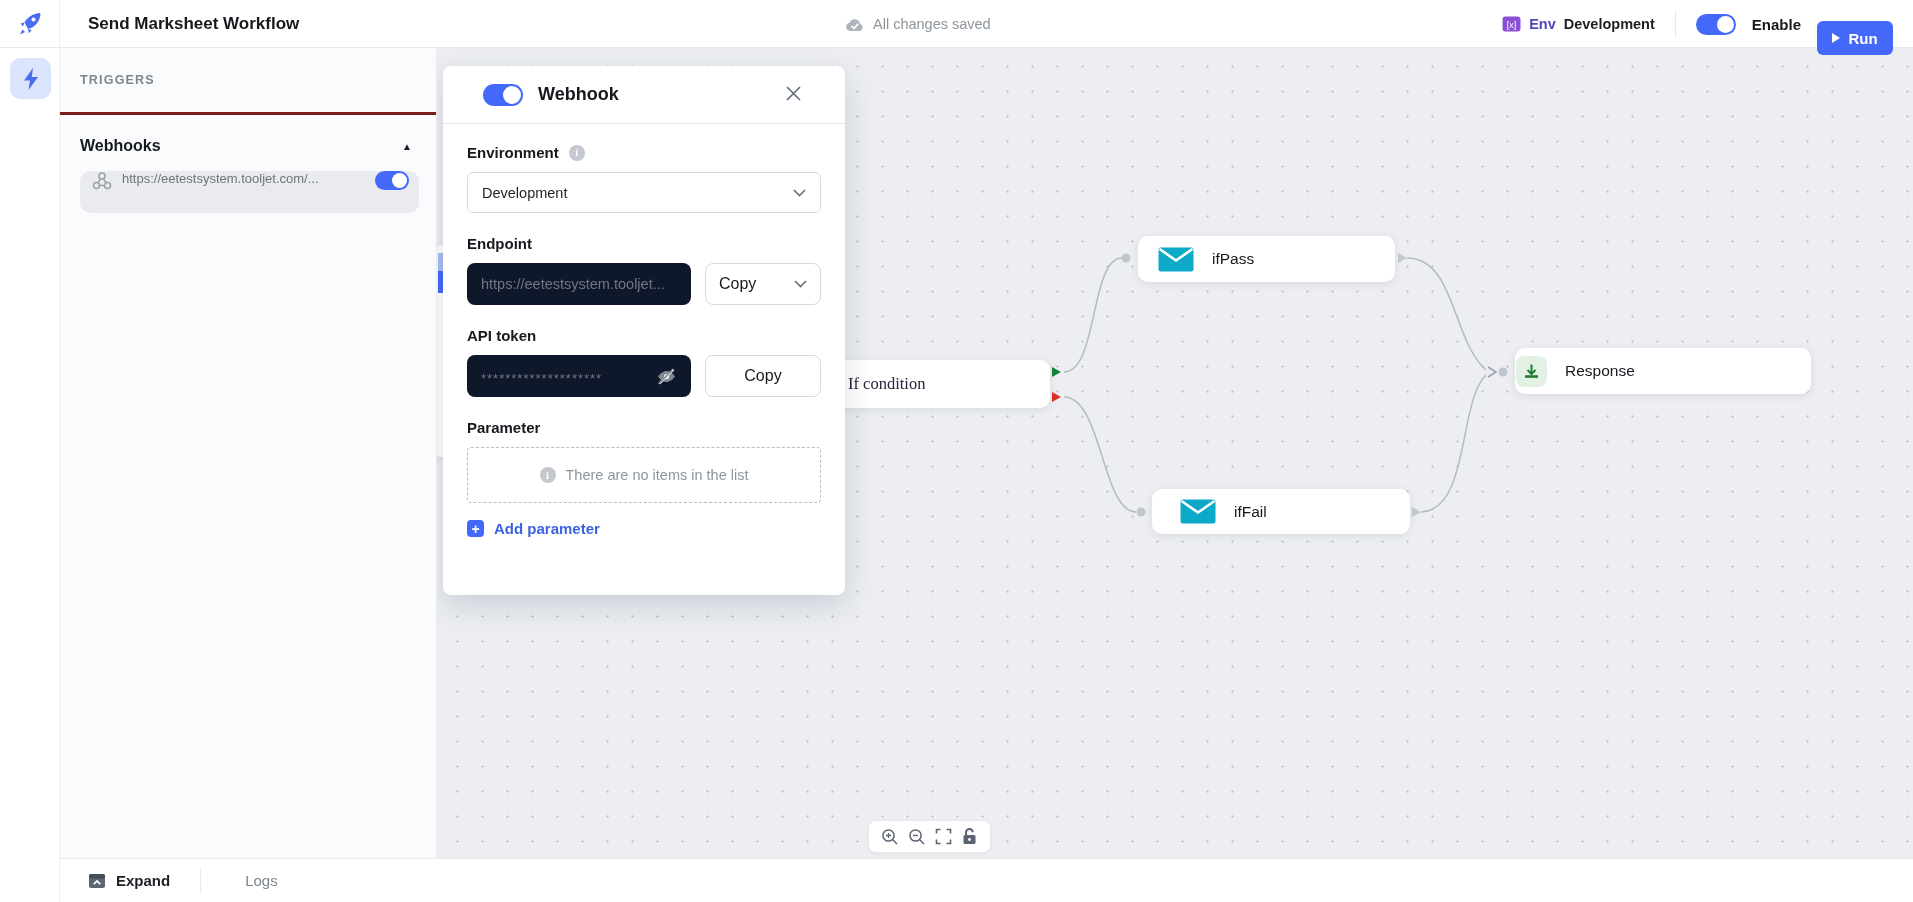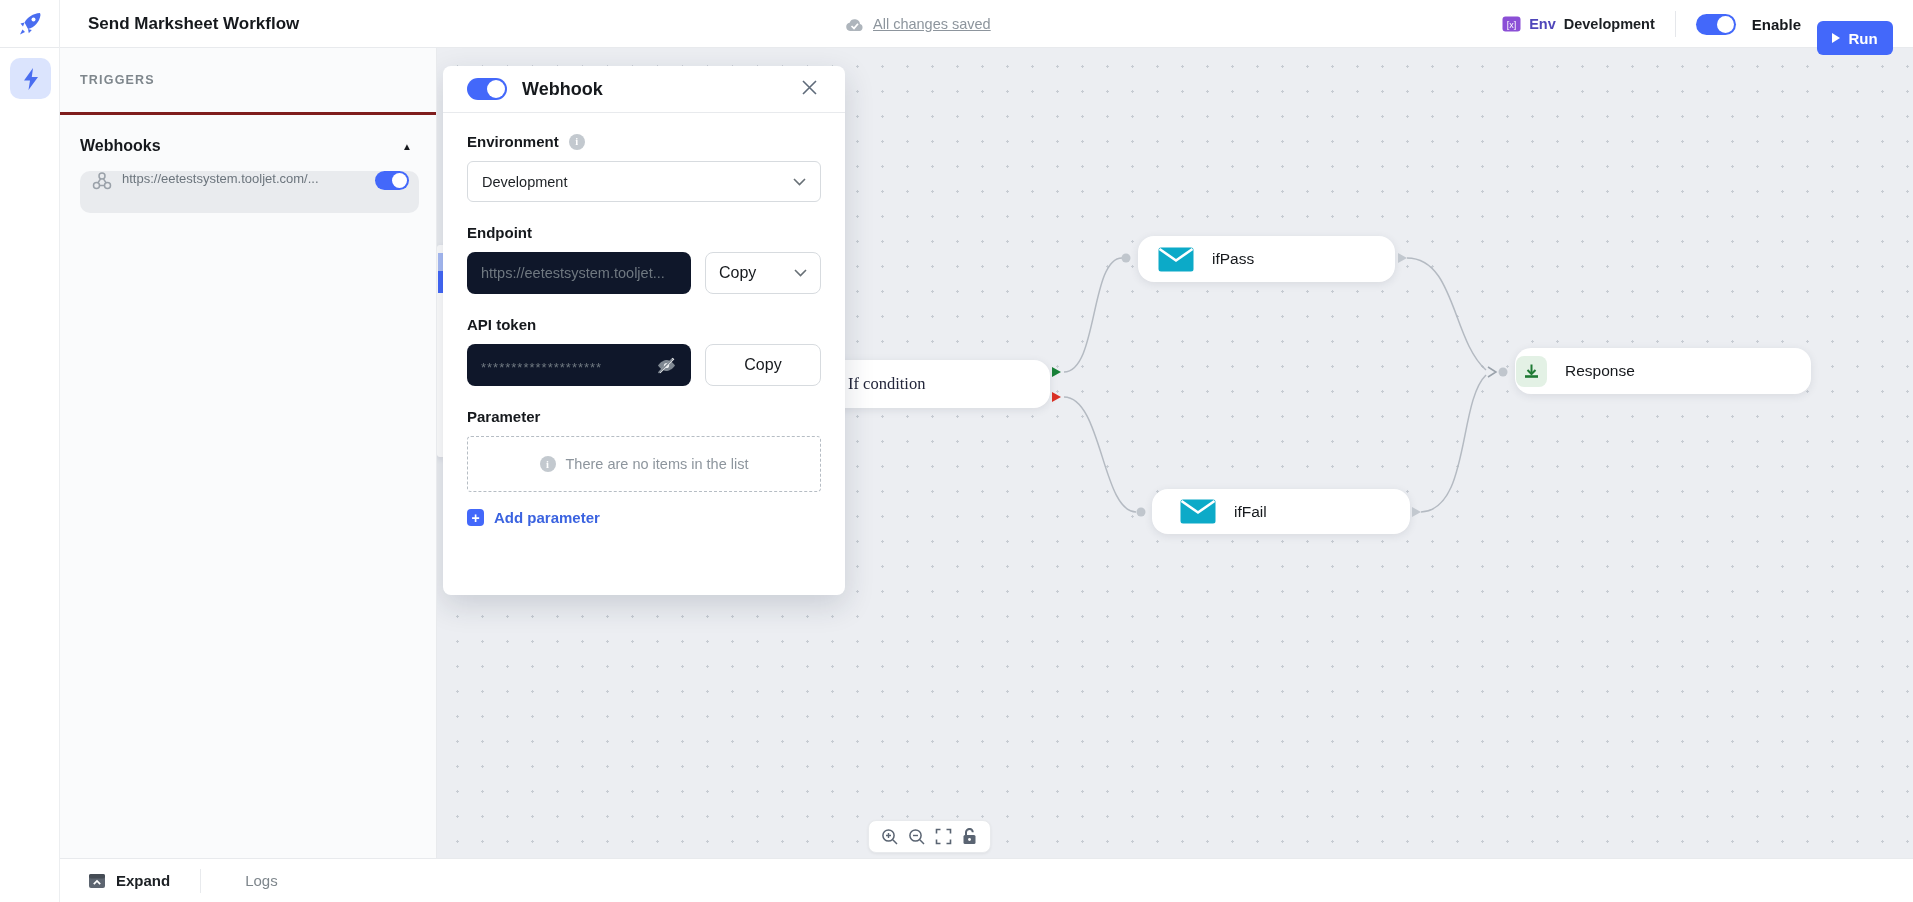--- a/index.html
+++ b/index.html
@@ -5,21 +5,21 @@
   * { margin:0; padding:0; box-sizing:border-box; }
   html,body { width:1913px; height:902px; overflow:hidden; background:#fff;
     font-family:"Liberation Sans", sans-serif; color:#16191d; }
 
   
   .header { position:absolute; left:0; top:0; width:1913px; height:48px; background:#fff;
     border-bottom:1px solid #e8eaed; z-index:30; display:flex; align-items:center; }
   .logo-box { width:60px; height:48px; border-right:1px solid #eceef0; display:flex; align-items:center; justify-content:center; }
   .app-title { margin-left:28px; font-size:17px; font-weight:700; color:#16191d; }
   .save-status { position:absolute; left:845px; top:0; height:48px; display:flex; align-items:center; gap:9px;
-    color:#8d959d; font-size:14.5px;text-decoration:underline; }
+    color:#8d959d; font-size:14.5px; }
   .header-right { position:absolute; right:20px; top:0; height:48px; display:flex; align-items:center; gap:16px; }
   .env-badge { display:flex; align-items:center; gap:8px; font-size:14.5px; }
   .env-word { color:#4f46ba; font-weight:600; }
   .env-value { color:#1c2024; font-weight:600; }
   .vdivider { width:1px; height:26px; background:#e5e7eb; margin:0 4px; }
   .toggle { border-radius:999px; background:#4368fa; position:relative; cursor:pointer; }
   .toggle .knob { position:absolute; background:#fff; border-radius:50%; }
   .toggle-header { width:40px; height:21px; }
   .toggle-header .knob { width:17px; height:17px; top:2px; right:2px; }
   .enable-label { font-size:15px; font-weight:600; color:#16191d; }
@@ -49,21 +49,21 @@
     overflow:hidden; text-overflow:ellipsis; }
   .toggle-sm { width:34px; height:19px; flex:0 0 auto; }
   .toggle-sm .knob { width:15px; height:15px; top:2px; right:2px; }
 
   
   .canvas { position:absolute; left:437px; top:48px; width:1476px; height:810px;
     background-color:#eceef2;
     background-image:radial-gradient(circle, #c7ccd3 1.2px, transparent 1.4px);
     background-size:25px 25px; background-position:8px 6px; z-index:1; }
   .edges { position:absolute; left:0; top:0; width:1913px; height:902px; z-index:2; pointer-events:none; }
-  .node { position:absolute; background:#fff; border-radius:16px; box-shadow:0 2px 8px rgba(40,50,70,.10);
+  .node { position:absolute; background:#fff; border-radius:10px; box-shadow:0 2px 8px rgba(40,50,70,.10);
     display:flex; align-items:center; z-index:3; cursor:pointer; }
   .node-label { font-size:15.5px; font-weight:500; color:#16191d; }
   .if-node { left:690px; top:360px; width:360px; height:48px; }
   .if-node .node-label { position:absolute; left:158px; font-family:"Liberation Serif", serif; font-size:16.5px; font-weight:400; color:#23263b; }
   .node-ifpass { left:1138px; top:236px; width:257px; height:46px; padding-left:20px; }
   .node-iffail { left:1152px; top:489px; width:258px; height:45px; padding-left:28px; }
   .node-response { left:1515px; top:348px; width:296px; height:46px; padding-left:1px; }
   .mail-icon { width:36px; height:25px; margin-right:18px; flex:0 0 auto; }
   .resp-icon { width:31px; height:31px; border-radius:8px; background:#e3f1e5; display:flex;
     align-items:center; justify-content:center; margin-right:18px; flex:0 0 auto; }
@@ -80,21 +80,21 @@
 
   
   .zoom-pill { position:absolute; left:868px; top:820px; width:123px; height:33px; background:#fff;
     border:1px solid #e8eaed; border-radius:8px; box-shadow:0 1px 3px rgba(0,0,0,.06);
     display:flex; align-items:center; justify-content:space-around; padding:0 8px; z-index:5; }
   .zoom-pill svg { cursor:pointer; }
 
   
   .modal { position:absolute; left:443px; top:66px; width:402px; height:529px; background:#fff;
     border-radius:8px; box-shadow:0 10px 30px rgba(25,35,60,.16); z-index:15; }
-  .modal-head { height:47px; display:flex; align-items:center; padding:0 24px; border-bottom:1px solid #e8eaed; }
+  .modal-head { height:58px; display:flex; align-items:center; padding:0 40px; border-bottom:1px solid #e8eaed; }
   .toggle-md { width:40px; height:22px; }
   .toggle-md .knob { width:18px; height:18px; top:2px; right:2px; }
   .modal-title { font-size:18px; font-weight:600; color:#16191d; margin-left:15px; flex:1; }
   .close-btn { background:none; border:none; cursor:pointer; padding:2px; }
   .modal-body { padding:20px 24px 0 24px; }
   .field-label { font-size:15px; font-weight:700; color:#16191d; display:flex; align-items:center; gap:10px; }
   .info-dot { width:16px; height:16px; border-radius:50%; background:#c3c9cf; color:#fff; font-size:10.5px;
     font-weight:700; display:inline-flex; align-items:center; justify-content:center; font-family:"Liberation Serif",serif; }
   .select-box { margin-top:11px; height:41px; border:1px solid #d7dbdf; border-radius:6px; background:#fff;
     display:flex; align-items:center; padding:0 14px; font-size:14.5px; color:#1c2024; cursor:pointer; }

